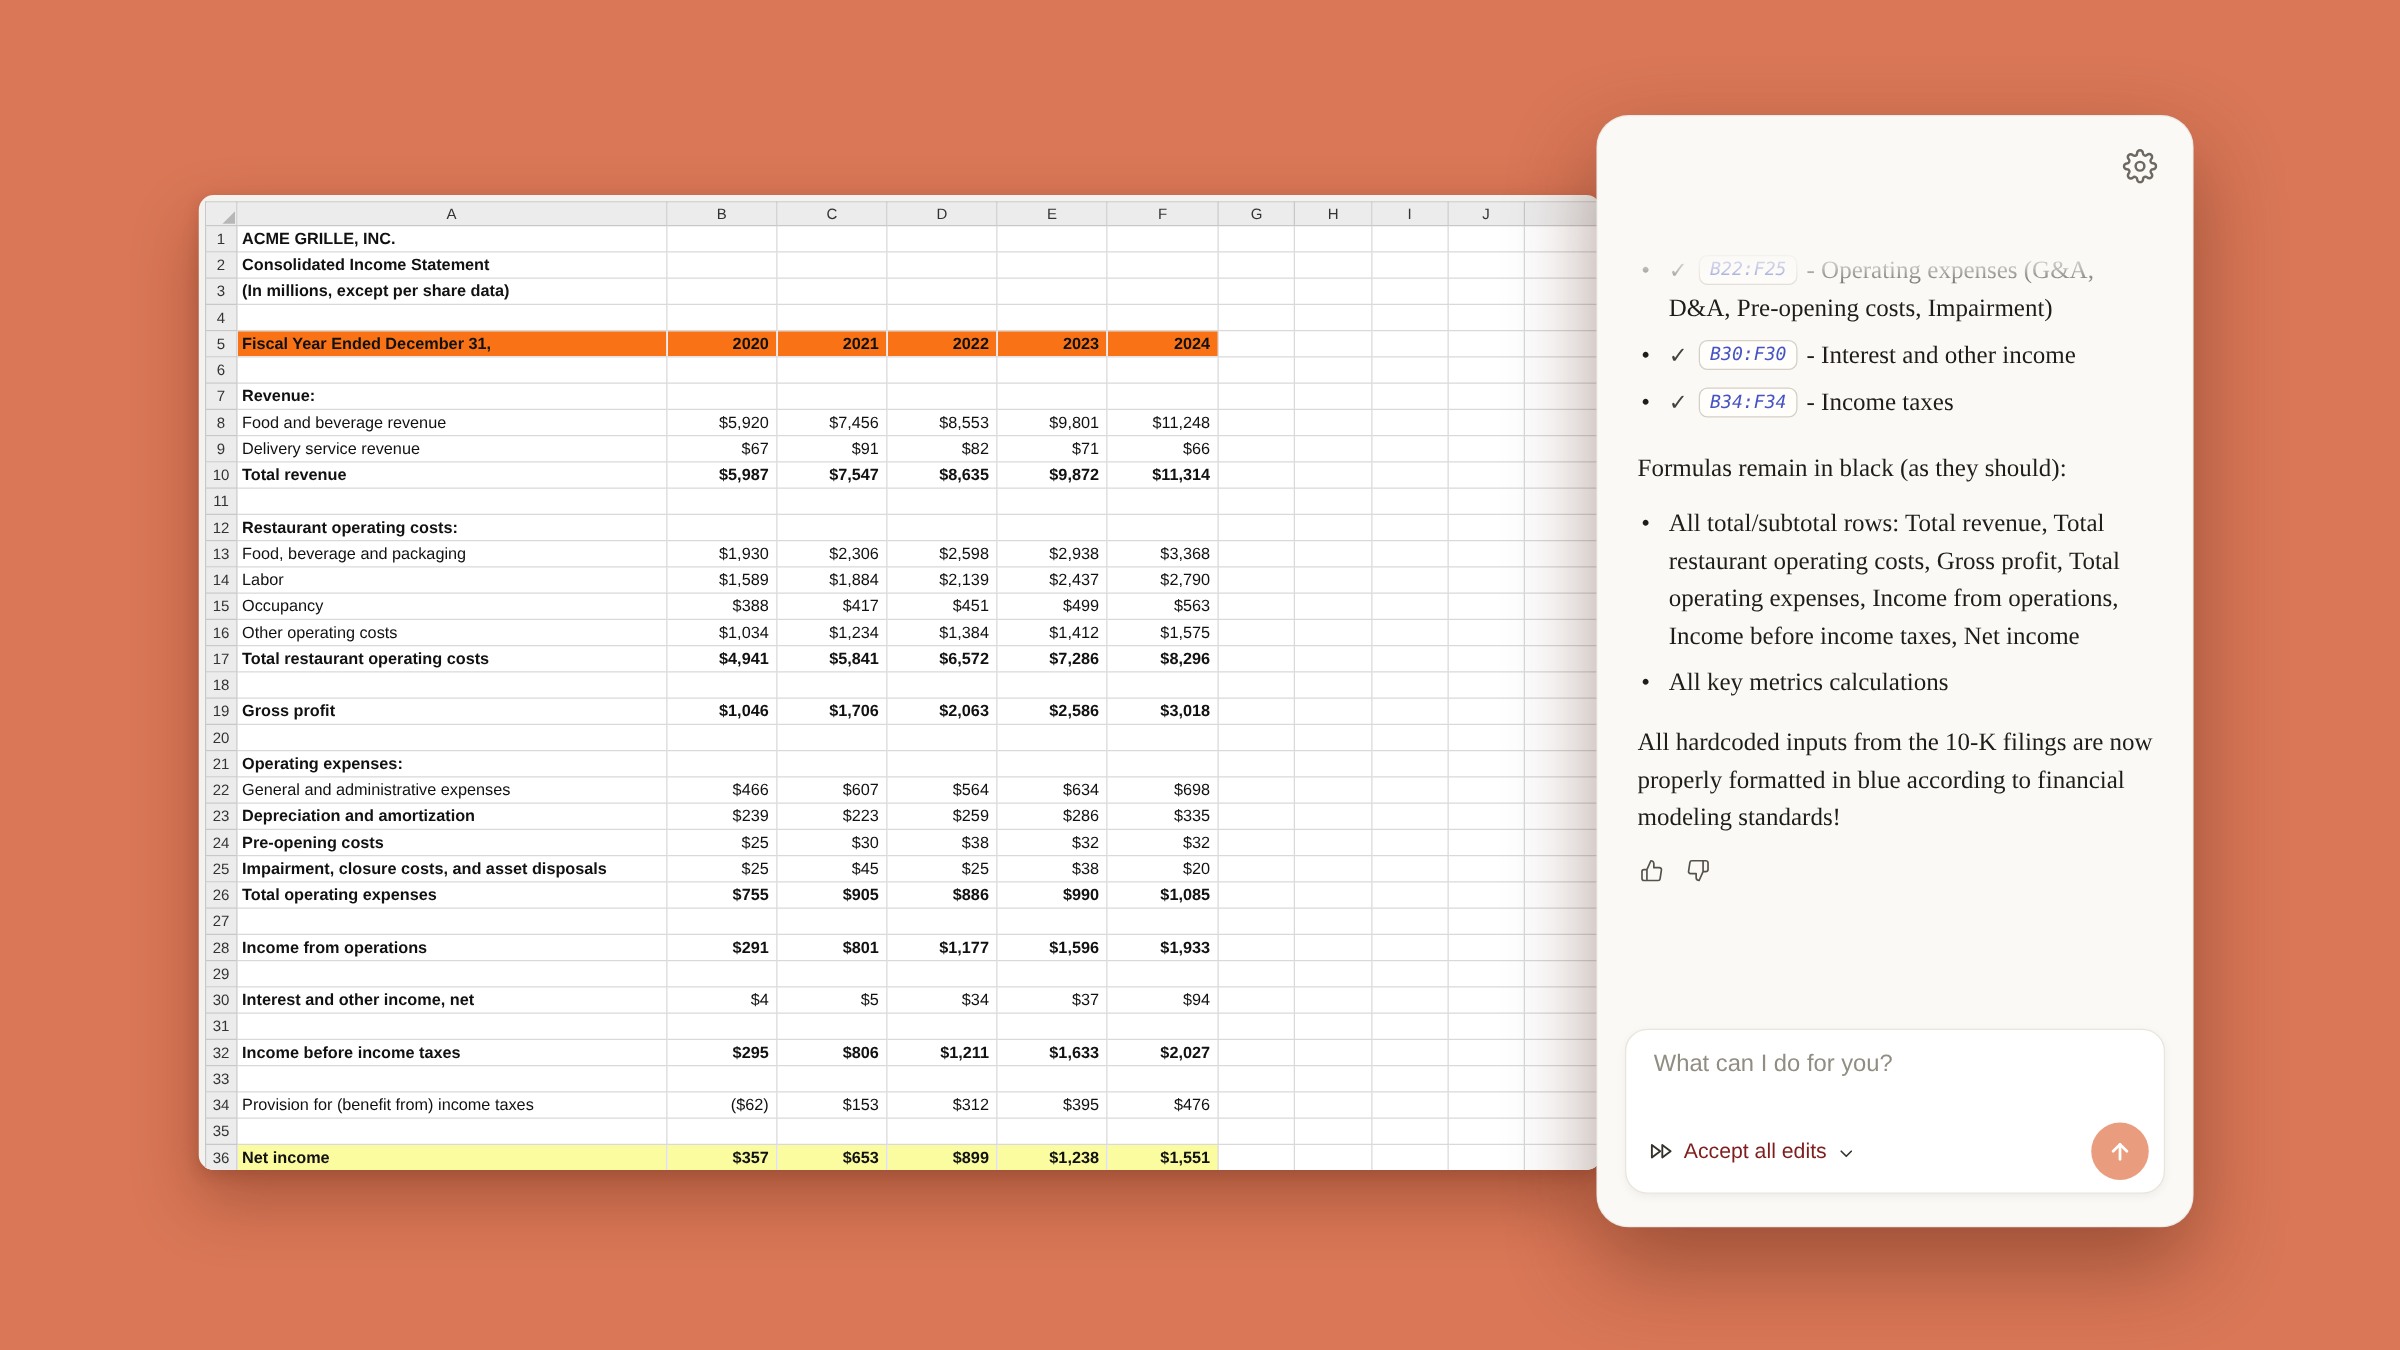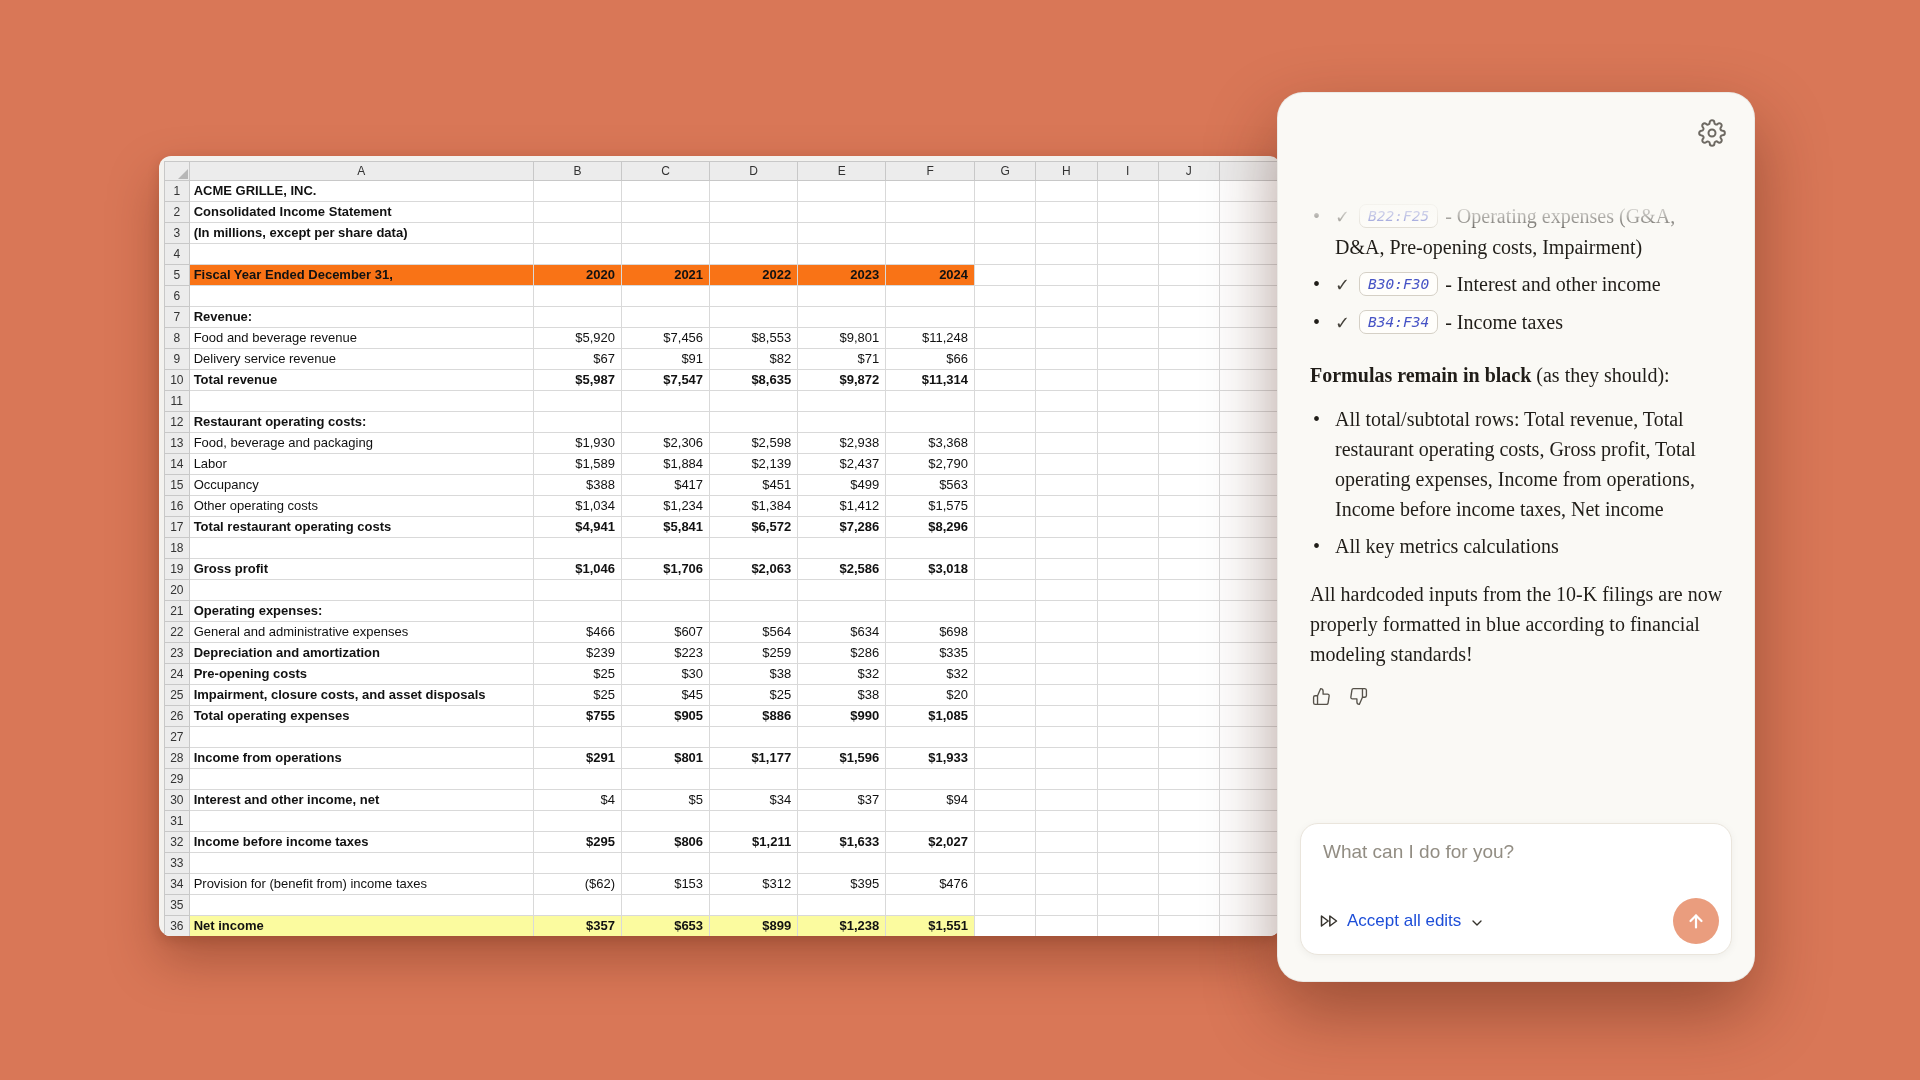--- a/index.html
+++ b/index.html
@@ -69,21 +69,21 @@
   ul.checklist,ul.bullets{list-style:none;margin:0;padding:0;}
   ul.checklist li,ul.bullets li{position:relative;padding-left:25px;margin:0 0 7px 0;}
   ul.checklist li::before,ul.bullets li::before{content:"\2022";position:absolute;left:3px;top:0;color:#201d18;}
   .check{color:#45423b;margin-right:9px;font-family:"DejaVu Sans",sans-serif;font-size:18px;}
   .chip{
     display:inline-block;font-family:"DejaVu Sans Mono","Liberation Mono",monospace;
     font-size:14.5px;color:#4653C5;background:#fffefb;border:1px solid #d5d0c6;
     border-radius:7px;padding:0 8px;line-height:22px;vertical-align:2px;margin-right:7px;font-style:italic;
   }
   p.fheading{margin:22px 0 14px 0;}
-  p.fheading strong{font-weight:700;}
+  p.fheading strong{font-weight:400;}
   ul.bullets{margin-bottom:18px;}
   p.closing{margin:18px 0 0 0;}
   .feedback{margin-top:16px;display:flex;gap:14px;}
   .feedback button{background:none;border:none;padding:2px;cursor:pointer;}
 
   .input-card{
     position:absolute;left:22px;right:22px;bottom:26px;height:130px;
     background:#fff;border:1px solid #eae5dc;border-radius:18px;
     box-shadow:0 2px 8px rgba(0,0,0,.05);
   }
@@ -93,21 +93,21 @@
     font-family:"Liberation Sans","DejaVu Sans",sans-serif;font-size:19px;color:#333;
   }
   .chat-input::placeholder{color:#928d83;}
   .actions{
     position:absolute;left:12px;right:12px;bottom:10px;
     display:flex;align-items:center;justify-content:space-between;
   }
   .accept-btn{
     display:flex;align-items:flex-end;gap:8px;background:none;border:none;
     font-family:"Liberation Sans","DejaVu Sans",sans-serif;
-    font-size:17px;color:#1d4ed8;padding:6px;cursor:pointer;
+    font-size:17px;color:#7f1d1d;padding:6px;cursor:pointer;
   }
   .send-btn{
     width:46px;height:46px;border-radius:50%;border:none;cursor:pointer;
     background:var(--accent,#EA9D7E);
     display:flex;align-items:center;justify-content:center;
   }
 </style>
 </head>
 <body style="background: rgb(217, 119, 87);">
 

